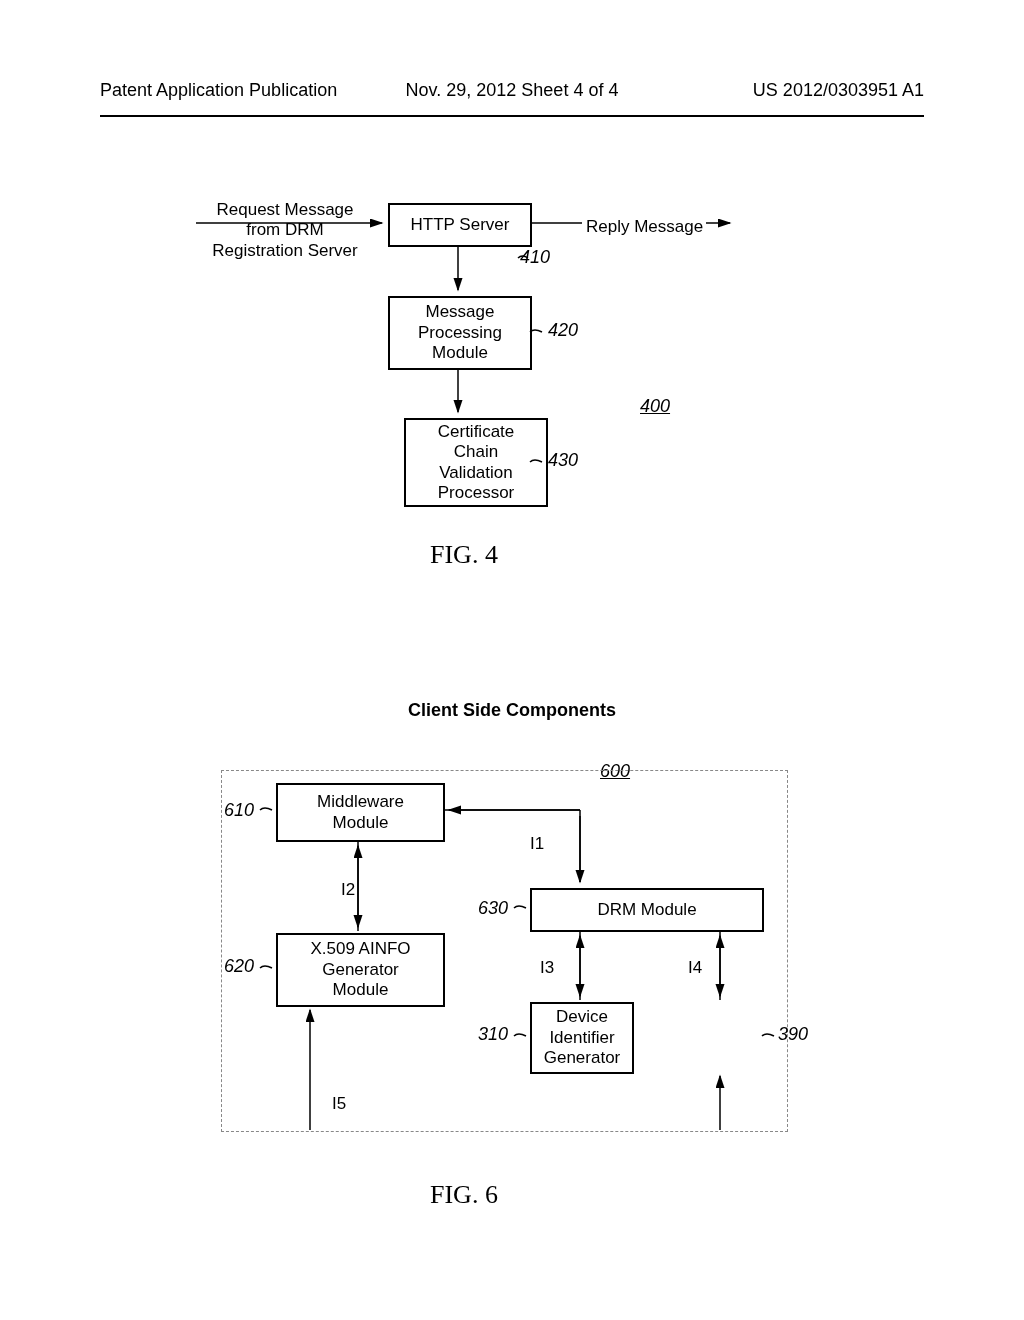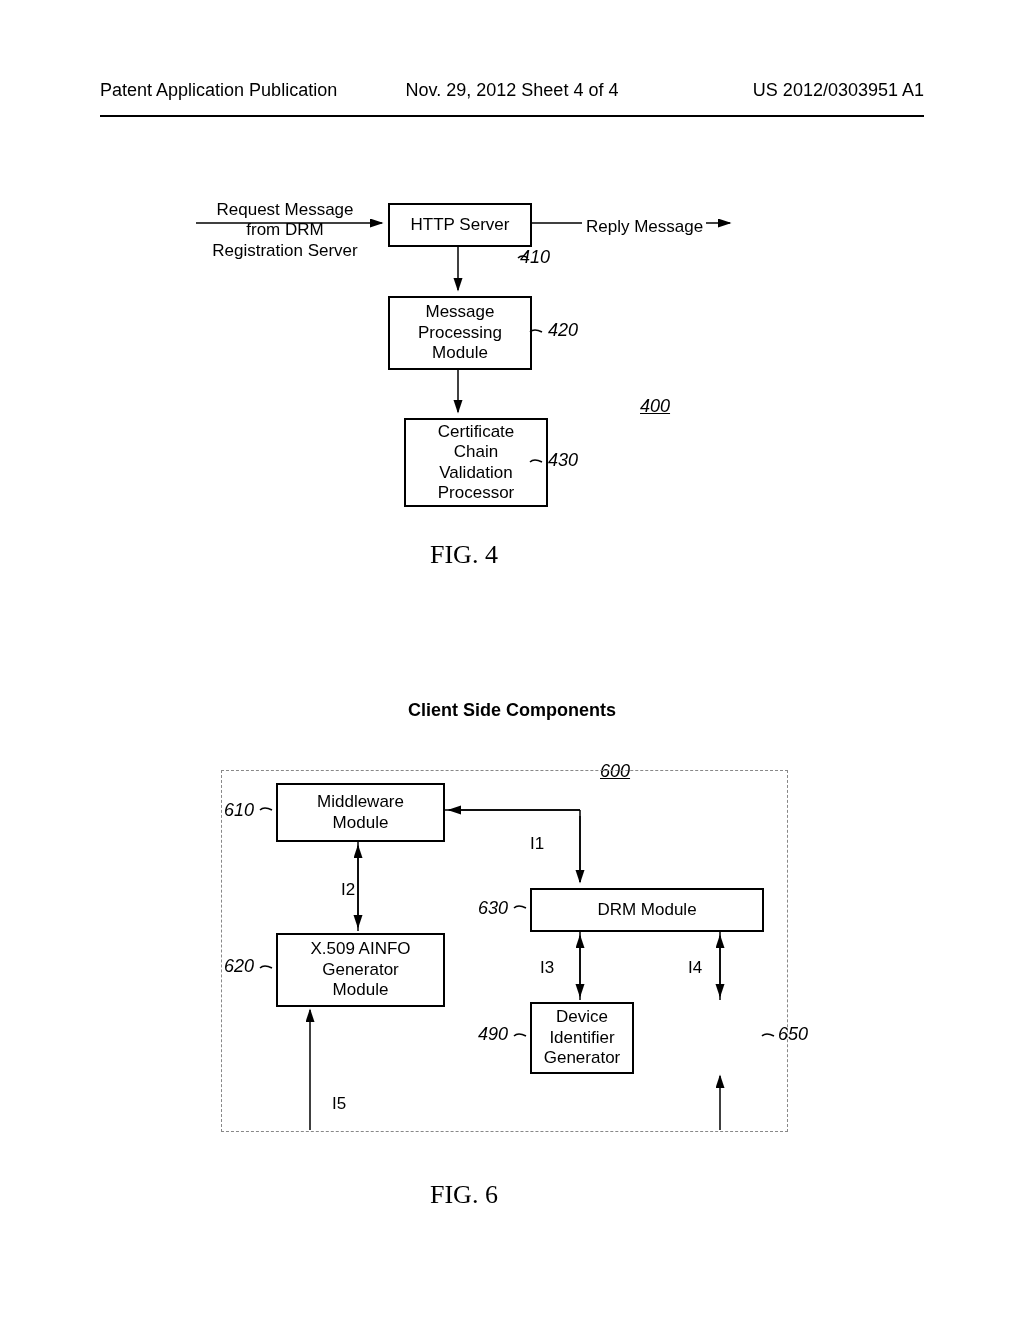--- a/index.html
+++ b/index.html
@@ -135,22 +135,22 @@
   <div class="box" style="top:933px; left:276px; width:165px; height:70px;">X.509 AINFO<br>Generator<br>Module</div>
 
   <div class="box" style="top:888px; left:530px; width:230px; height:40px;">DRM Module</div>
 
   <div class="box" style="top:1002px; left:530px; width:100px; height:68px;">Device<br>Identifier<br>Generator</div>
 
 
   <span class="ref-num" style="top:800px; left:224px;">610</span>
   <span class="ref-num" style="top:956px; left:224px;">620</span>
   <span class="ref-num" style="top:898px; left:478px;">630</span>
-  <span class="ref-num" style="top:1024px; left:478px;">490</span>
-  <span class="ref-num" style="top:1024px; left:778px;">650</span>
+  <span class="ref-num" style="top:1024px; left:478px;">310</span>
+  <span class="ref-num" style="top:1024px; left:778px;">390</span>
 
   <span class="label" style="top:834px; left:530px;">I1</span>
   <span class="label" style="top:880px; left:332px;margin-left:9px;">I2</span>
   <span class="label" style="top:958px; left:540px;">I3</span>
   <span class="label" style="top:958px; left:688px;">I4</span>
   <span class="label" style="top:1094px; left:332px;">I5</span>
 
   <span class="fig-caption" style="top:1180px; left:430px;">FIG. 6</span>
 
   <svg class="arrows" width="1024" height="1320">

